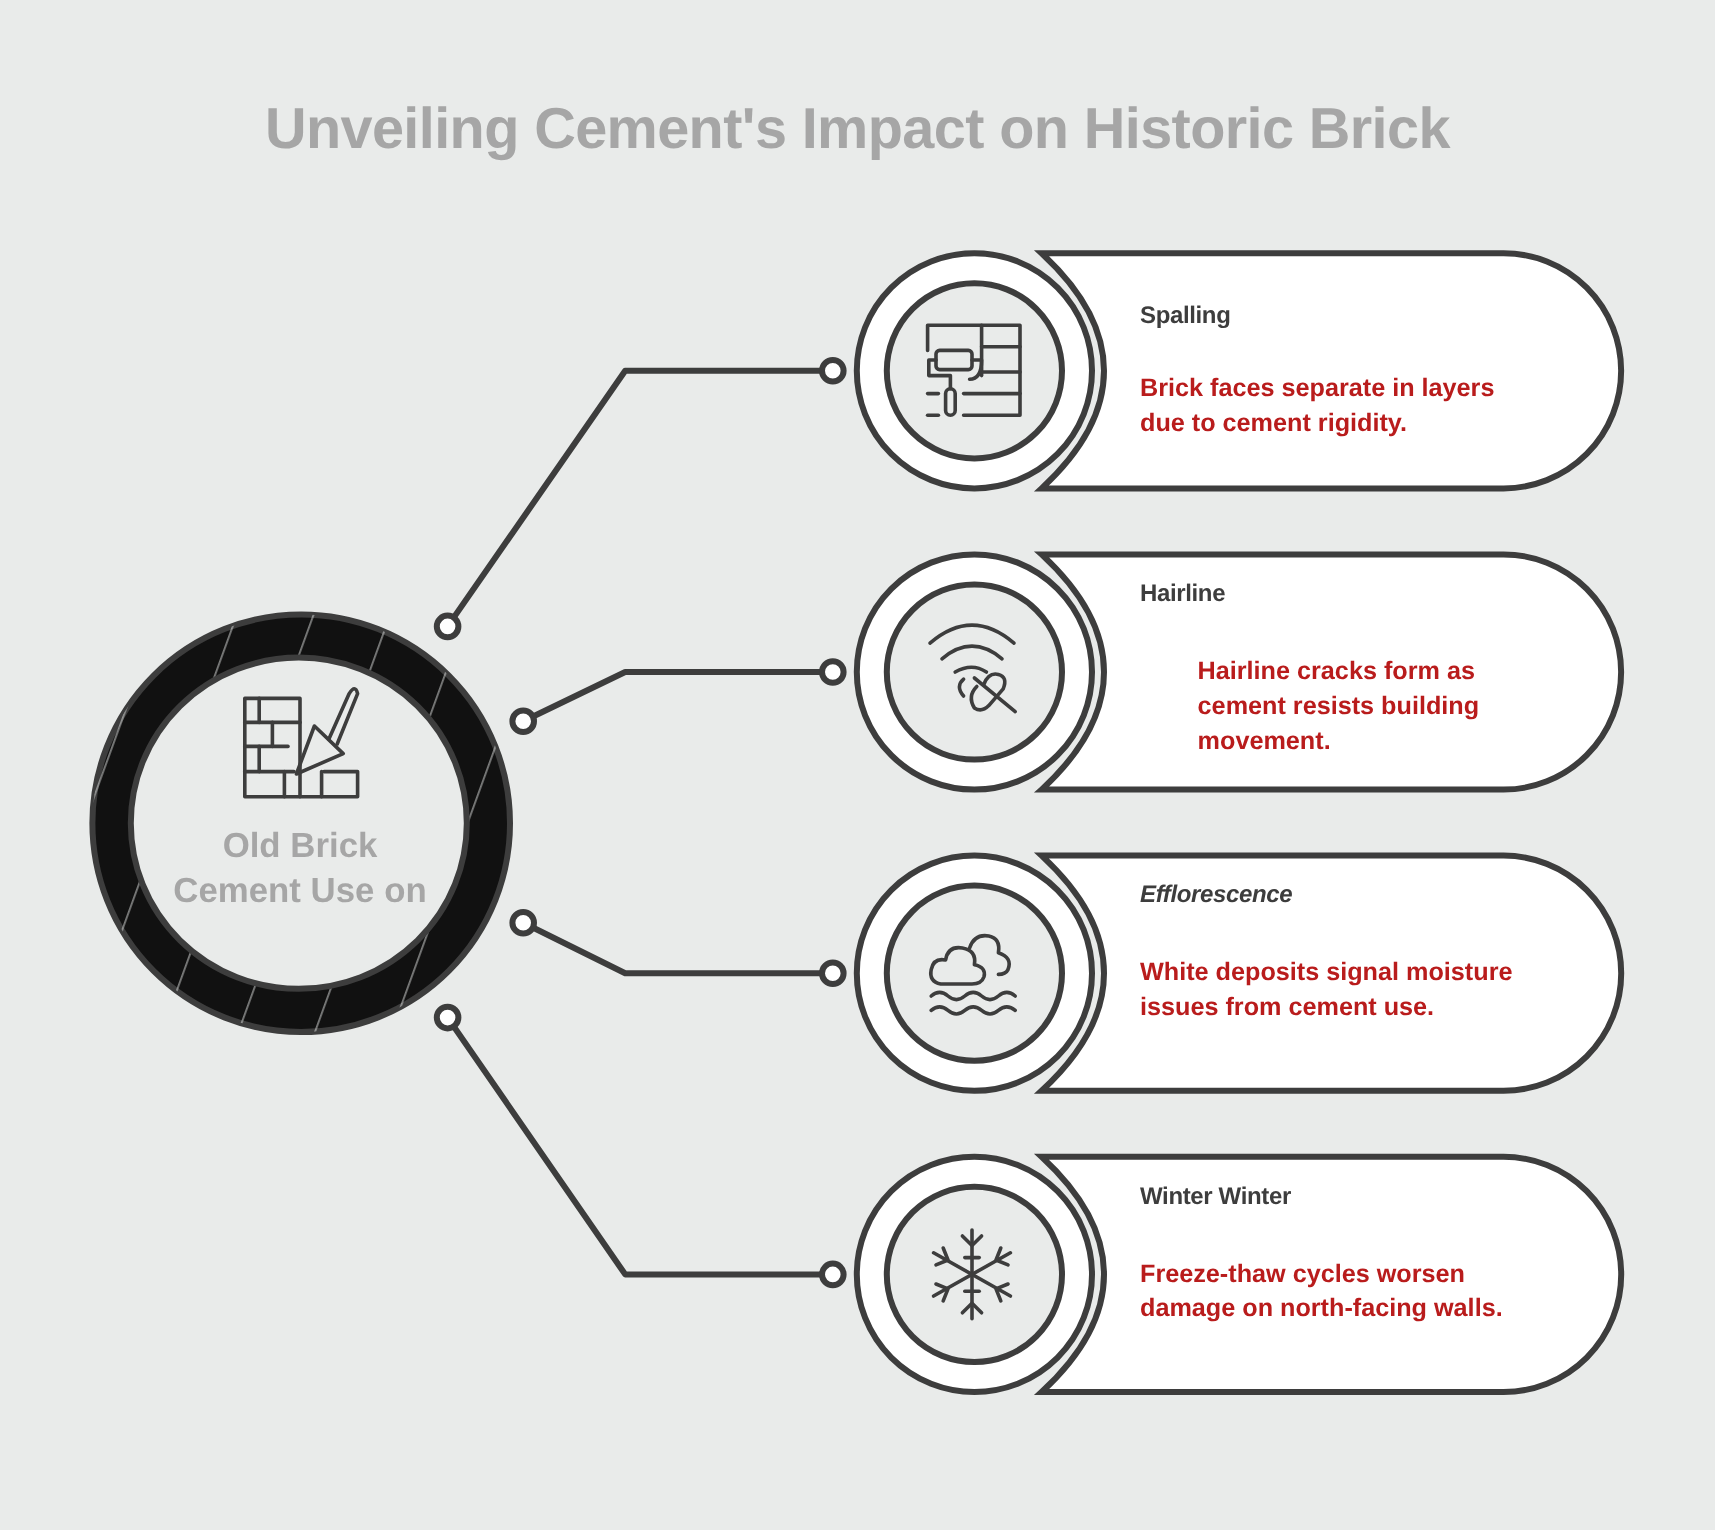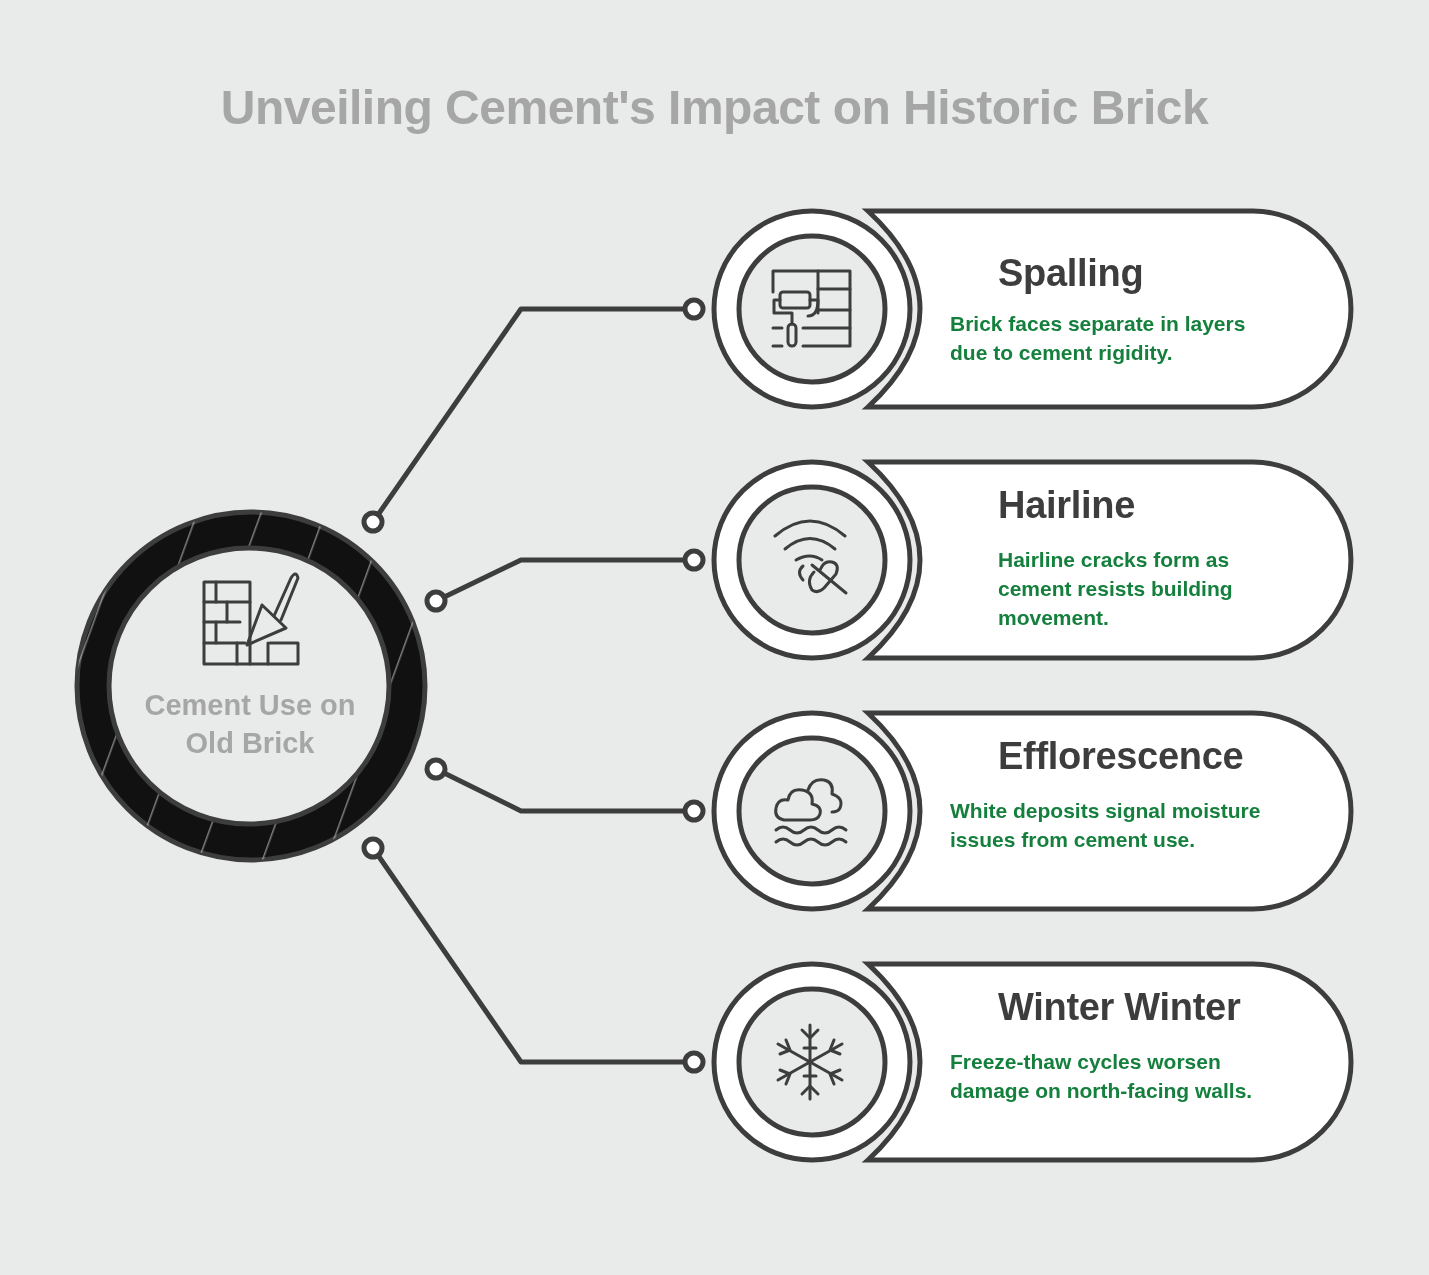--- a/index.html
+++ b/index.html
@@ -19,28 +19,27 @@
     }
     svg.canvas { position: absolute; left: 0; top: 0; }
     .hub-label {
       position: absolute; left: 110px; top: 686px; width: 280px;
       text-align: center;
       font-size: 29px; font-weight: bold; line-height: 38px;
       color: #a6a6a6;
     }
     .card-title {
       position: absolute;
-      font-size: 38px; font-weight: bold; color: #3d3d3d;
+      font-size: 20px; font-weight: bold; color: #3d3d3d;
       letter-spacing: -0.3px;
       white-space: nowrap;
-      margin-left: 48px;
     }
     .card-desc {
       position: absolute;
-      font-size: 21px; font-weight: bold; color: #15803d;
+      font-size: 21px; font-weight: bold; color: #b91c1c;
       line-height: 29px;
       width: 330px;
     }
   </style>
 </head>
 <body>
 
 <div class="title">Unveiling Cement's Impact on Historic Brick</div>
 
 <svg class="canvas" width="1429" height="1275" viewBox="0 0 1429 1275">
@@ -147,27 +146,27 @@
       <line x1="804" y1="1076" x2="816" y2="1076"></line>
       <polyline points="780,1054 790,1050 786,1040"></polyline>
       <polyline points="840,1070 830,1074 834,1084"></polyline>
       <polyline points="780,1070 790,1074 786,1084"></polyline>
       <polyline points="840,1054 830,1050 834,1040"></polyline>
     </g>
   </g>
 </svg>
 
 <div class="hub-label">
+  <div>Old Brick</div>
   <div>Cement Use on</div>
-  <div>Old Brick</div>
 </div>
 
 <div class="card-title" style="left:950px; top:252px;">Spalling</div>
 <div class="card-desc" style="left:950px; top:309px;">Brick faces separate in layers due to cement rigidity.</div>
 
 <div class="card-title" style="left:950px; top:484px;">Hairline</div>
 <div class="card-desc" style="left:998px; top:545px; width:280px;">Hairline cracks form as cement resists building movement.</div>
 
-<div class="card-title" style="left:950px; top:735px;">Efflorescence</div>
+<div class="card-title" style="left:950px; top:735px;font-style:italic;">Efflorescence</div>
 <div class="card-desc" style="left:950px; top:796px;">White deposits signal moisture issues from cement use.</div>
 
 <div class="card-title" style="left:950px; top:986px;">Winter Winter</div>
 <div class="card-desc" style="left:950px; top:1047px; width:310px;">Freeze-thaw cycles worsen damage on north-facing walls.</div>
 
 </body></html>

